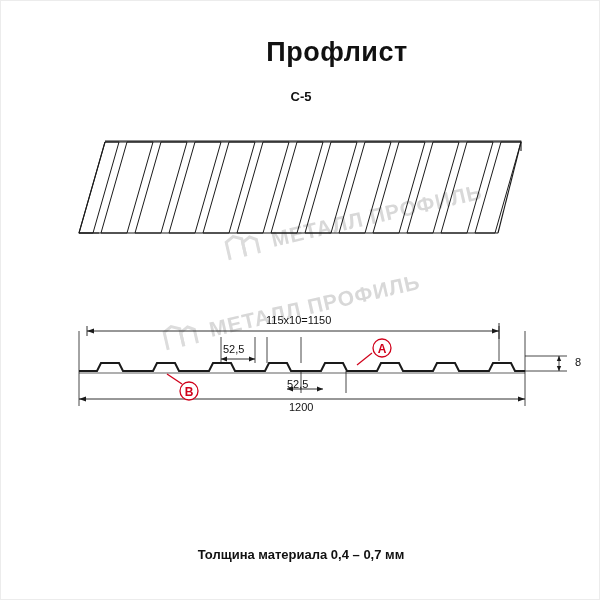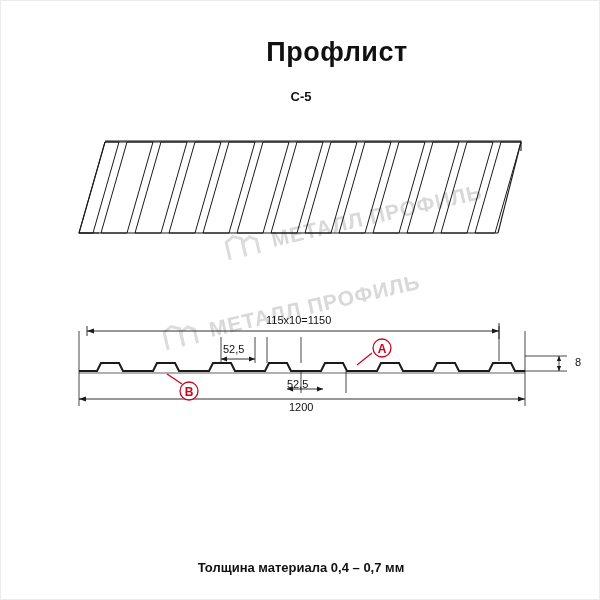--- a/index.html
+++ b/index.html
@@ -40,21 +40,21 @@
     top: 88px;
     left: 0;
     width: 600px;
     text-align: center;
     font-size: 13px;
     font-weight: bold;
     color: #111111;
   }
   .footer-note {
     position: absolute;
-    top: 559px;
+    top: 546px;
     left: 0;
     width: 600px;
     text-align: center;
     font-size: 13px;
     font-weight: bold;
     color: #111111;
   }
   .svg-layer {
     position: absolute;
     left: 0;

